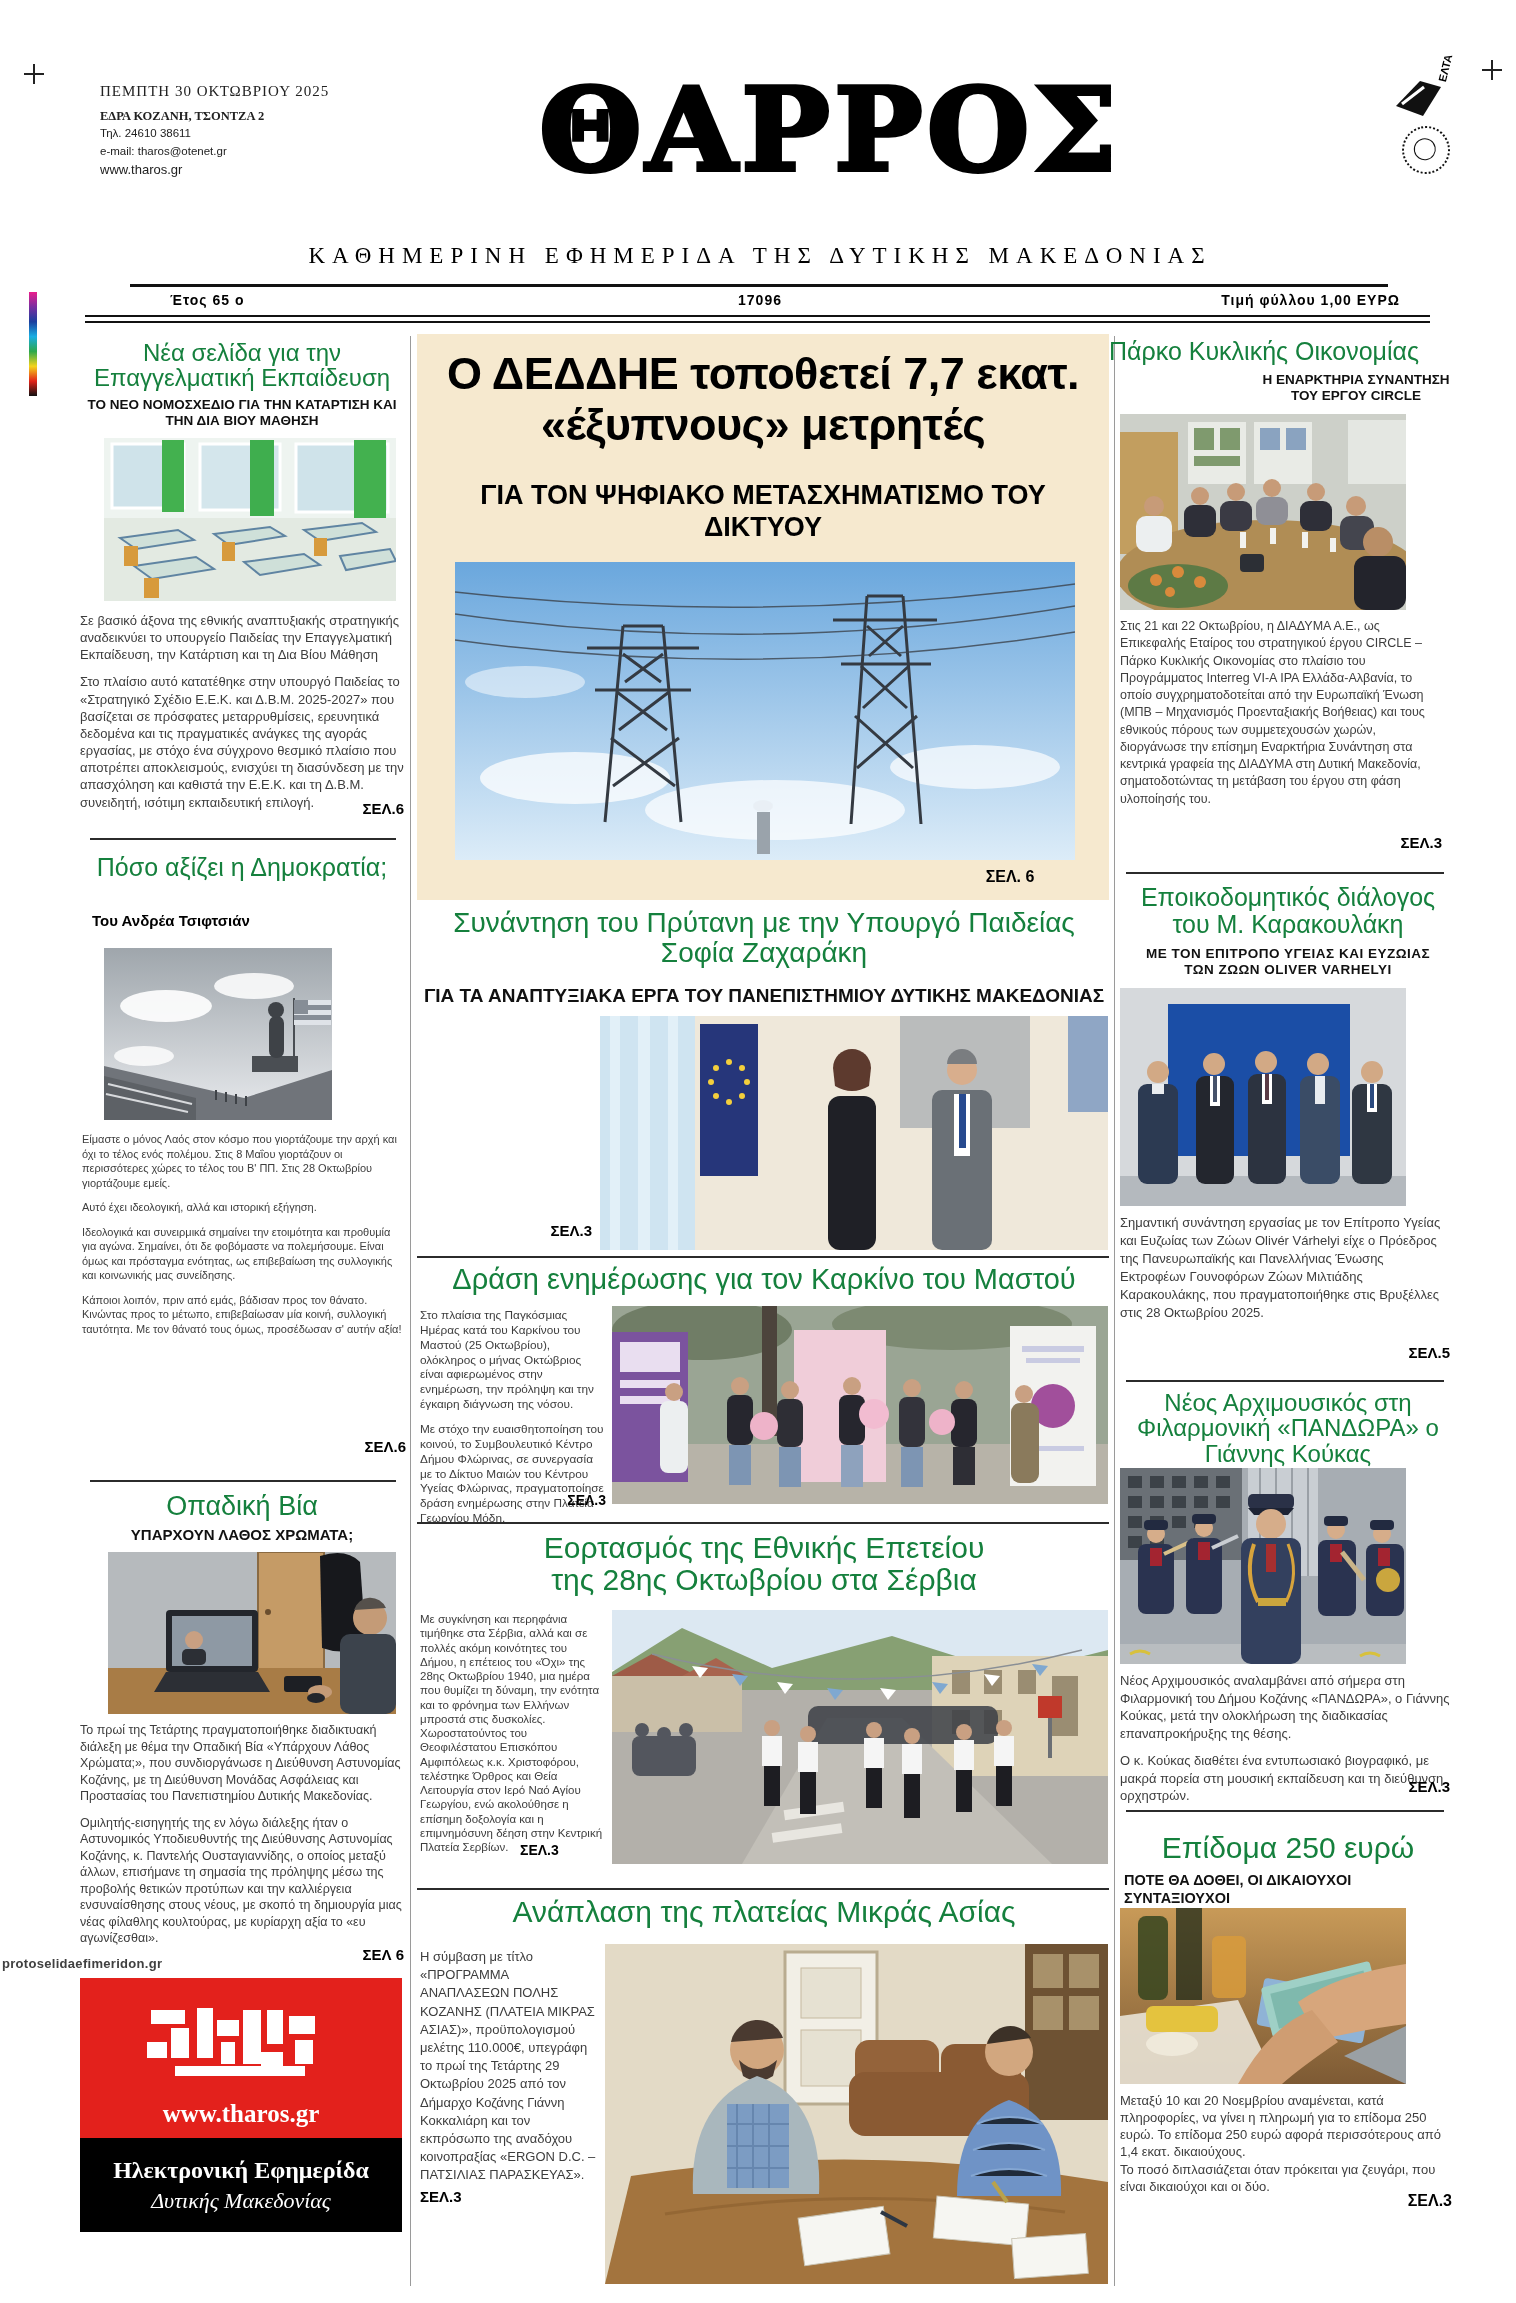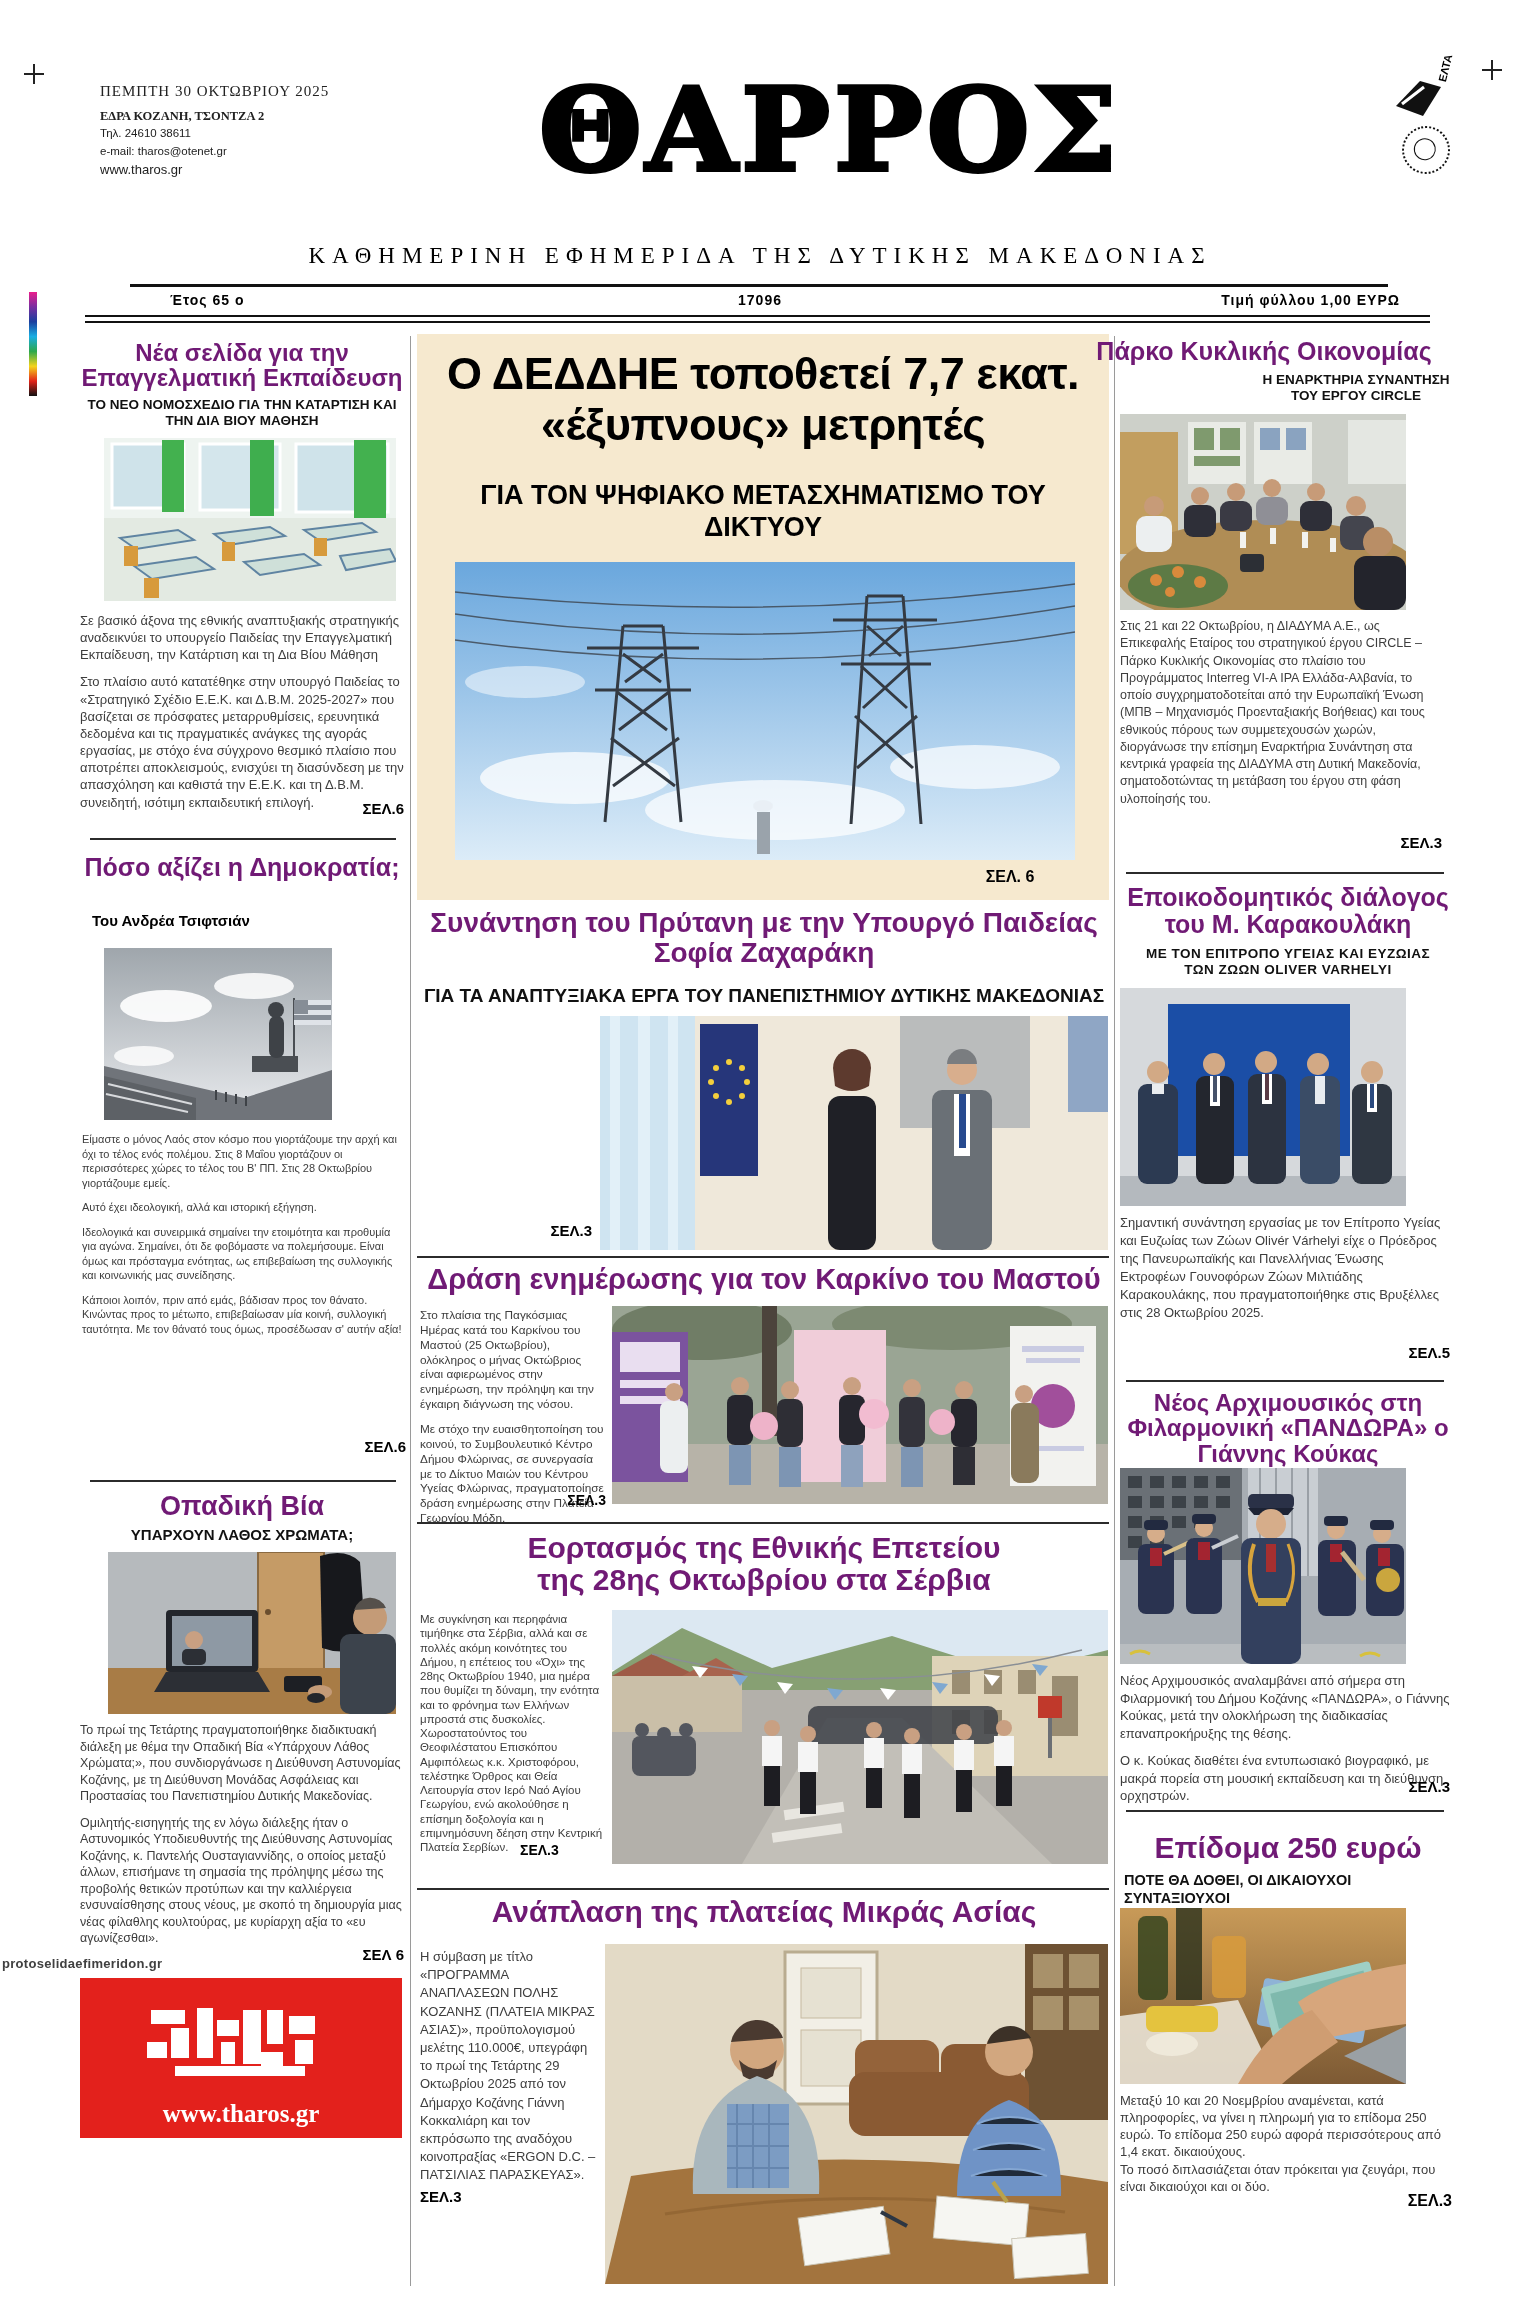--- a/index.html
+++ b/index.html
@@ -1,21 +1,21 @@
 <!DOCTYPE html>
 <html><head>
 <meta charset="utf-8">
 <style>
   html,body{margin:0;padding:0;background:#e9e9e9;}
   .page{position:relative;width:1516px;height:2303px;background:#fff;overflow:hidden;
         font-family:"Liberation Sans",sans-serif;color:#000;}
   .abs{position:absolute;}
   .c{text-align:center;}
   .r{text-align:right;}
-  .hl{font-weight:bold;line-height:1.06;color:#701a75;}
+  .hl{font-weight:normal;line-height:1.06;color:#15803d;}
   .kick{font-weight:bold;line-height:1.22;color:#111;}
   .body{color:#3d3d3d;line-height:1.32;}
   .body p{margin:0 0 10px 0;}
   .ref{font-weight:bold;color:#000;}
   .rule{background:#2b2b2b;height:2px;}
   .vline{width:1px;background:#9a9a9a;}
   .photo{overflow:hidden;}
   .photo svg{display:block;width:100%;height:100%;}
   .crop{width:20px;height:20px;}
   .crop:before,.crop:after{content:"";position:absolute;background:#222;}
@@ -206,20 +206,24 @@
         <rect x="102" y="8" width="18" height="54"></rect>
           <rect x="126" y="8" width="16" height="34"></rect>
           <rect x="148" y="14" width="26" height="18"></rect>
         <rect x="154" y="38" width="18" height="24"></rect>
           <rect x="120" y="50" width="22" height="14"></rect>
           <rect x="34" y="64" width="130" height="10"></rect>
       </g>
     </svg>
     <div class="url">www.tharos.gr</div>
   </div>
+  <div class="abs banner-black" style="left:80px;top:2138px;width:322px;height:94px;">
+    <div class="l1">Ηλεκτρονική Εφημερίδα</div>
+    <div class="l2">Δυτικής Μακεδονίας</div>
+  </div>
 
   <div class="abs wm" style="left:2px;top:1956px;">protoselidaefimeridon.gr</div>
 
   <div class="abs creambox" style="left:417px;top:334px;width:692px;height:566px;"></div>
   <div class="abs leadhl c" style="left:437px;top:348px;width:652px;">Ο ΔΕΔΔΗΕ τοποθετεί 7,7 εκατ. «έξυπνους» μετρητές</div>
   <div class="abs leadkick c" style="left:437px;top:480px;width:652px;">ΓΙΑ ΤΟΝ ΨΗΦΙΑΚΟ ΜΕΤΑΣΧΗΜΑΤΙΣΜΟ ΤΟΥ ΔΙΚΤΥΟΥ</div>
   <div class="abs photo" style="left:455px;top:562px;width:620px;height:298px;">
     <svg viewBox="0 0 620 298" preserveAspectRatio="none">
       <defs>
           <linearGradient id="sky" x1="0" y1="0" x2="0" y2="1">

